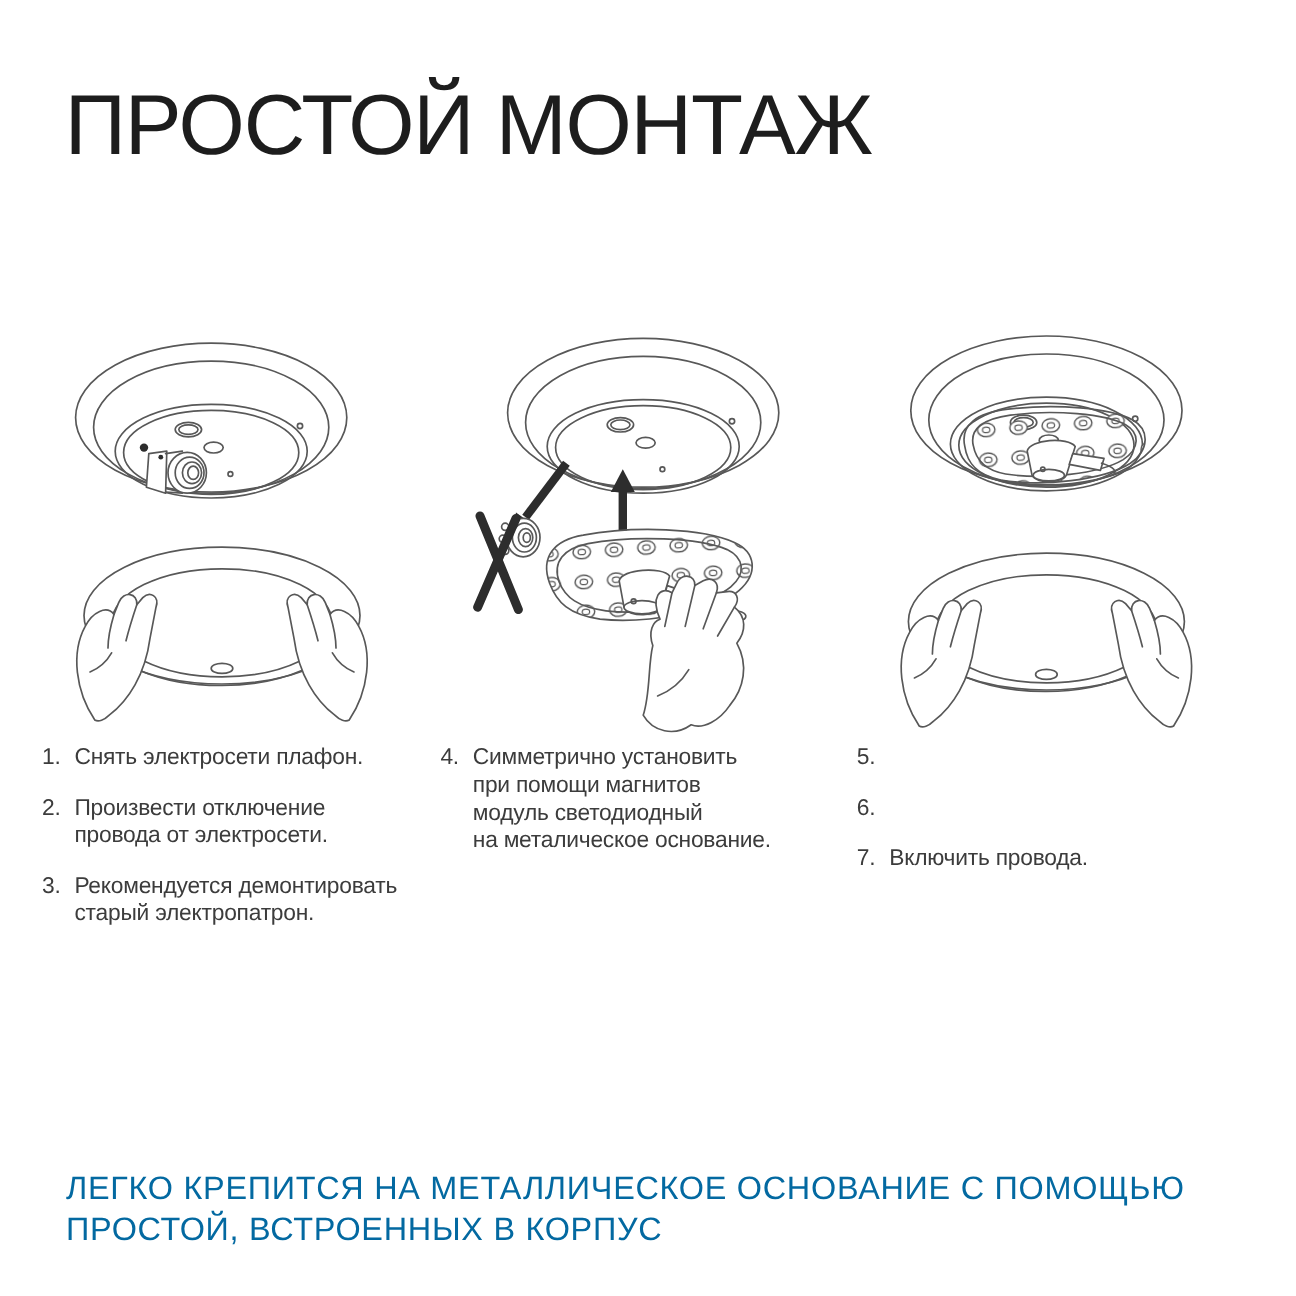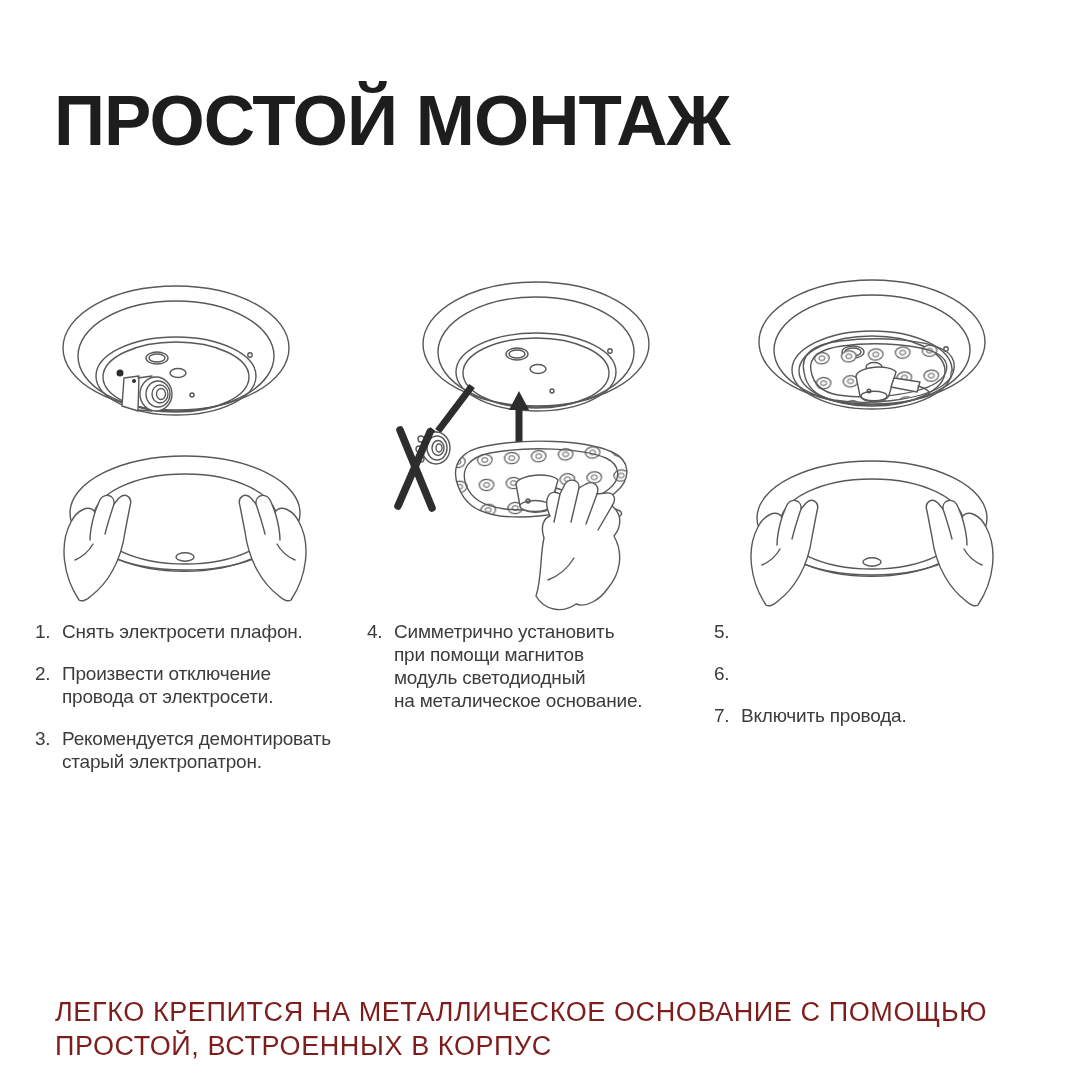--- a/index.html
+++ b/index.html
@@ -1,43 +1,43 @@
 <!DOCTYPE html>
 <html><head>
 <meta charset="utf-8">
 <style>
   html,body{margin:0;padding:0;}
   body{
     width:1080px;height:1080px;position:relative;overflow:hidden;
     background:#ffffff;font-family:"Liberation Sans",sans-serif;
   }
   .title{
-    position:absolute;left:54px;top:80px;
-    font-size:71px;font-weight:bold;letter-spacing:-1px;
+    position:absolute;left:54px;top:64px;
+    font-size:71px;font-weight:normal;letter-spacing:-1px;
     color:#1d1d1d;white-space:nowrap;
   }
   .illo{position:absolute;}
   .illo svg{display:block;}
   .ln{fill:none;stroke:#585858;stroke-width:1.4;stroke-linecap:round;stroke-linejoin:round;}
   .lnw{fill:#ffffff;stroke:#585858;stroke-width:1.4;stroke-linecap:round;stroke-linejoin:round;}
   .dk{fill:#2d2d2d;stroke:none;}
   .xln{fill:none;stroke:#2d2d2d;stroke-width:7.5;stroke-linecap:round;}
   .steps{position:absolute;top:620px;}
   .col1{left:35px;width:322px;}
   .col2{left:367px;width:310px;}
   .col3{left:714px;width:350px;}
   .step{
     display:flex;margin-bottom:19px;
     font-size:19px;line-height:23px;letter-spacing:-0.2px;color:#3c3c3c;
   }
   .step .num{flex:none;width:27px;}
   .step .text{white-space:pre-line;}
   .footer{
-    position:absolute;left:55px;top:995px;
-    font-size:27px;line-height:34px;letter-spacing:0.6px;color:#7f1d1d;
+    position:absolute;left:55px;top:973px;
+    font-size:27px;line-height:34px;letter-spacing:0.6px;color:#0369a1;
   }
 </style>
 </head>
 <body>
 
 <svg width="0" height="0" style="position:absolute" aria-hidden="true">
   <defs>
     <pattern id="ledp" width="27" height="25" patternUnits="userSpaceOnUse" patternTransform="rotate(-4)">
       <ellipse cx="13" cy="12" rx="7.3" ry="5.6" fill="#ffffff" stroke="#585858" stroke-width="1.2"></ellipse>
       <ellipse cx="13" cy="12" rx="3.1" ry="2.3" fill="none" stroke="#585858" stroke-width="1"></ellipse>

